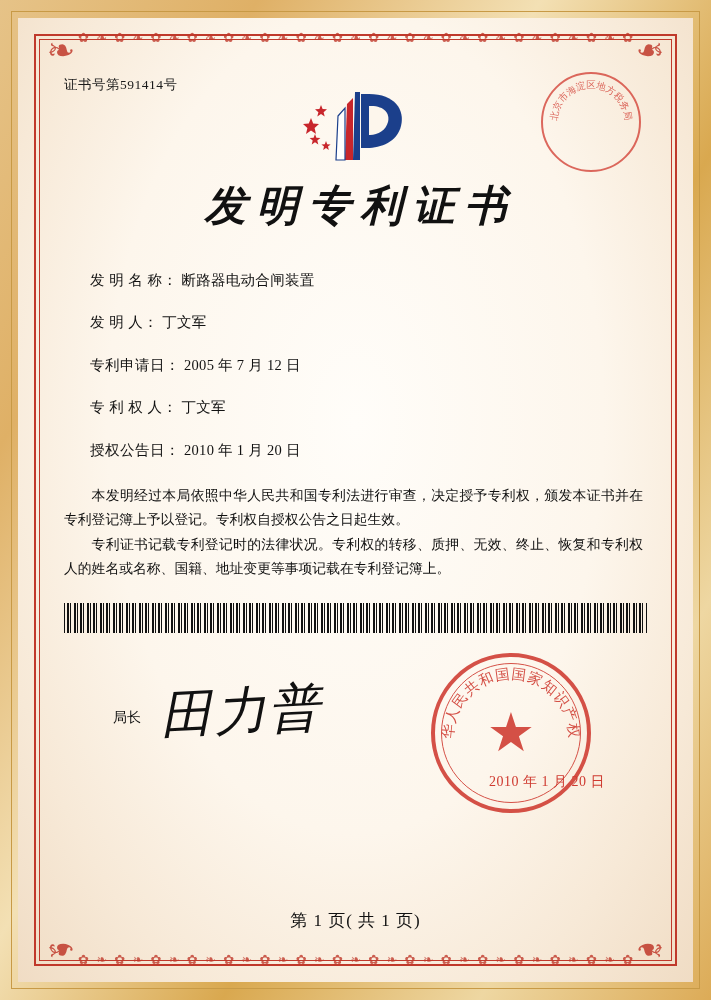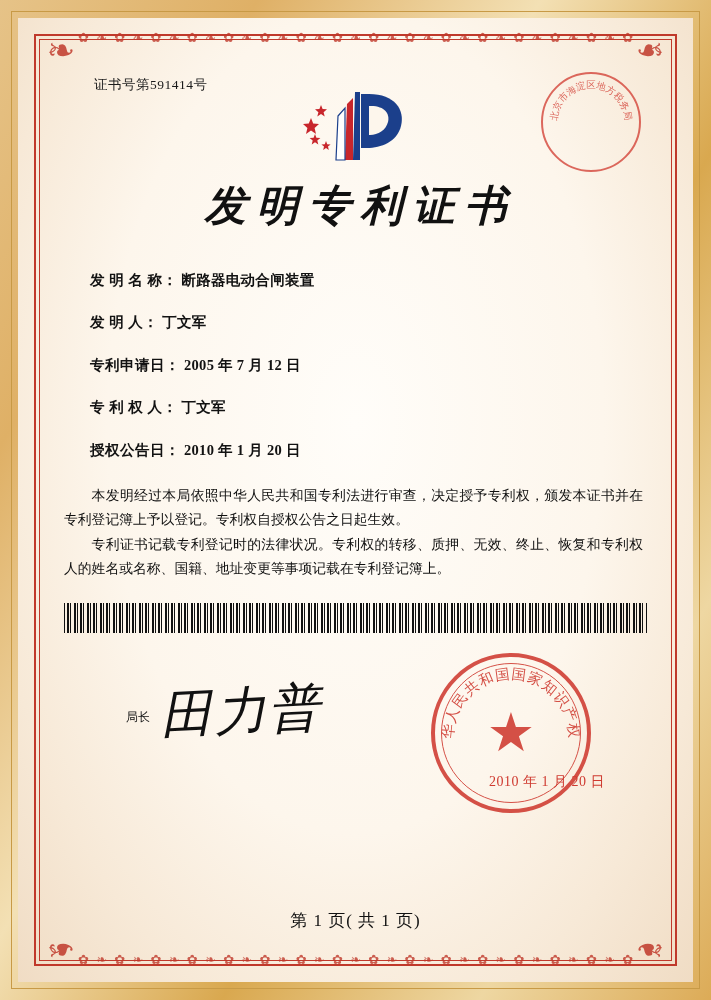--- a/index.html
+++ b/index.html
@@ -85,21 +85,20 @@
   .content {
     position: absolute;
     left: 46px; top: 44px; right: 46px; bottom: 44px;
   }
 
   .cert-no {
     font-size: 13.5px;
     color: #1a1a1a;
     letter-spacing: .5px;
     margin-top: 14px;
-    margin-left: 30px;
   }
 
   .logo-wrap {
     text-align: center;
     margin-top: -6px;
     height: 86px;
     position: relative;
   }
   .logo {
     position: relative;
@@ -124,21 +123,20 @@
     margin-top: 38px;
     padding-left: 26px;
   }
   .field-row {
     display: flex;
     align-items: flex-start;
     font-size: 14.5px;
     color: #121212;
     margin-bottom: 25px;
     line-height: 1.2;
-    font-weight: bold;
   }
   .field-label {
     white-space: nowrap;
     letter-spacing: .5px;
   }
   .field-value {
     margin-left: 4px;
     letter-spacing: .3px;
   }
 
@@ -170,23 +168,23 @@
   }
 
   
   .sign-row {
     position: relative;
     margin-top: 34px;
     height: 120px;
   }
   .sign-label {
     position: absolute;
-    left: 62px;
+    left: 49px;
     top: 42px;
-    font-size: 12px;
+    font-size: 14px;
     color: #111;
   }
   .signature {
     position: absolute;
     left: 96px;
     top: 10px;
     font-size: 52px;
     color: #111;
     font-family: "DejaVu Serif", serif;
     font-style: italic;

